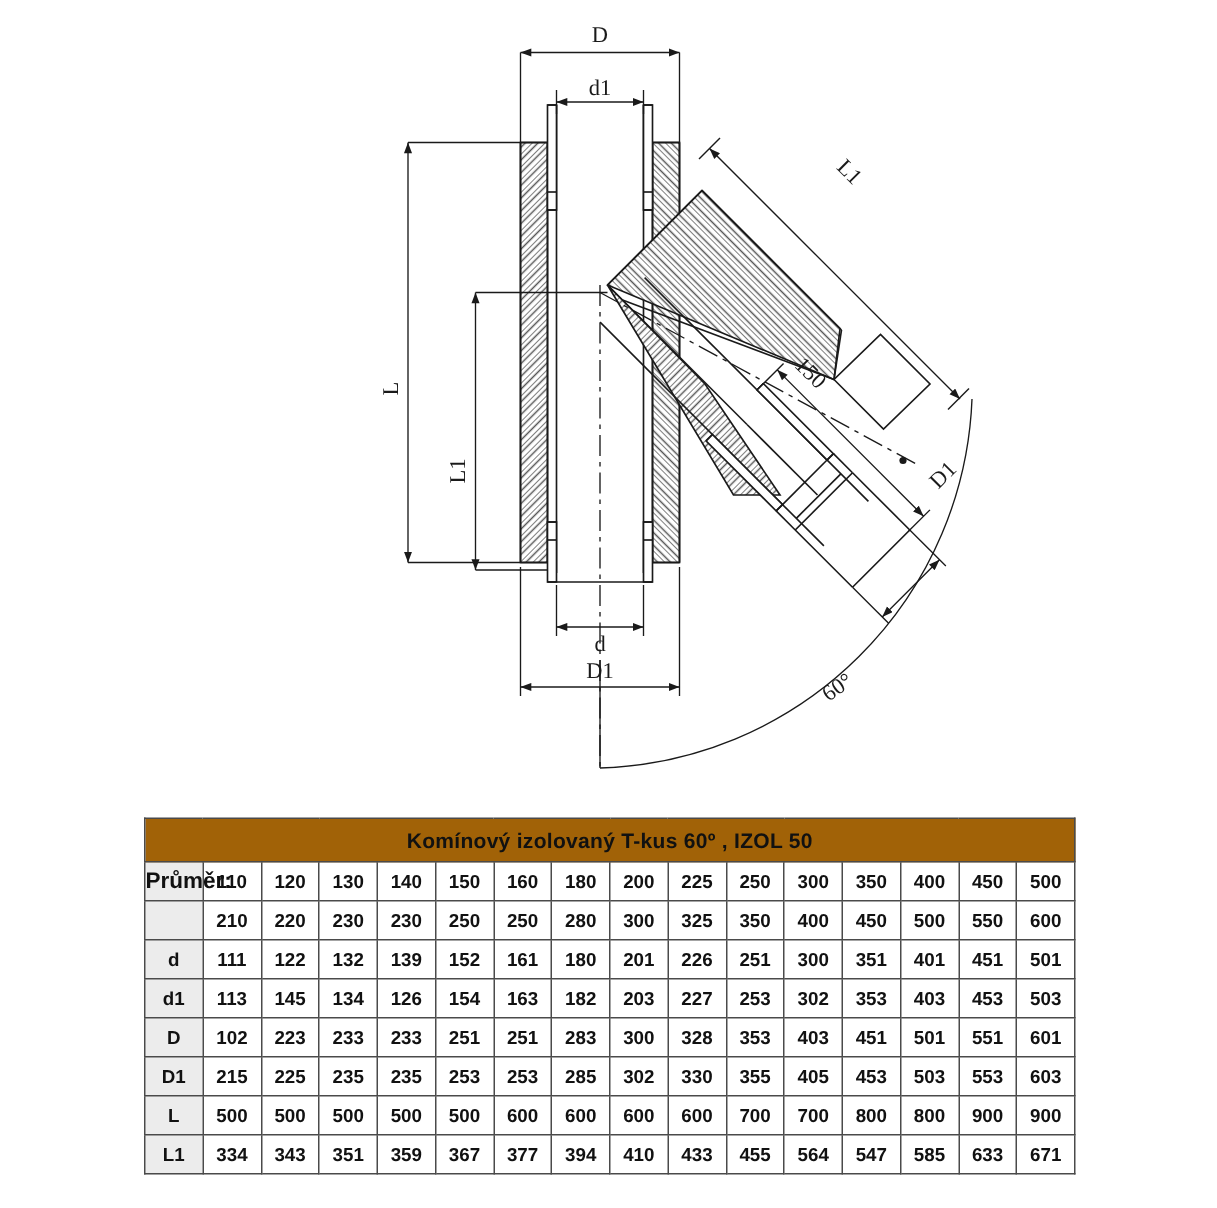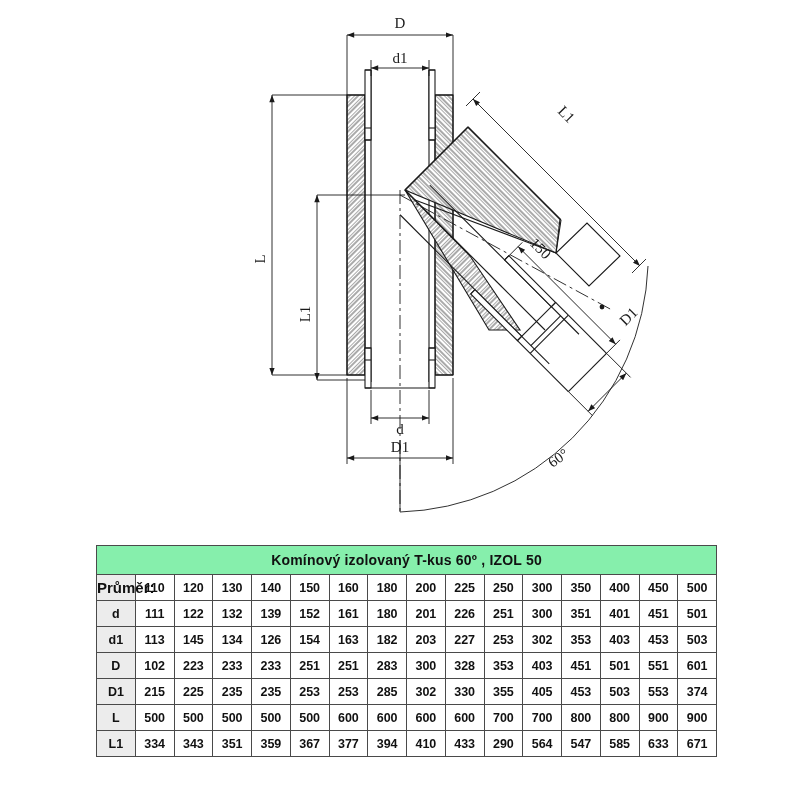--- a/index.html
+++ b/index.html
@@ -44,21 +44,21 @@
   table.spec td, table.spec th {
     border: 1px solid #4a4a4a;
     font-size: 12.5px;
     text-align: center;
     padding: 0;
     height: 25px;
     font-weight: bold;
     color: #111;
   }
   table.spec thead th.title {
-    background: #86efac;
+    background: #a16207;
     font-size: 14px;
     height: 28px;
     letter-spacing: .2px;
   }
   td.rowhead, th.rowhead {
     background: #ececec;
     width: 158px;
   }
   td.rowhead.big {
     font-size: 15px;
@@ -268,20 +268,38 @@
           <td class="val">200</td>
           <td class="val">225</td>
           <td class="val">250</td>
           <td class="val">300</td>
           <td class="val">350</td>
           <td class="val">400</td>
           <td class="val">450</td>
           <td class="val">500</td>
         </tr>
         <tr>
+          <td class="rowhead"></td>
+          <td class="val">210</td>
+          <td class="val">220</td>
+          <td class="val">230</td>
+          <td class="val">230</td>
+          <td class="val">250</td>
+          <td class="val">250</td>
+          <td class="val">280</td>
+          <td class="val">300</td>
+          <td class="val">325</td>
+          <td class="val">350</td>
+          <td class="val">400</td>
+          <td class="val">450</td>
+          <td class="val">500</td>
+          <td class="val">550</td>
+          <td class="val">600</td>
+        </tr>
+        <tr>
           <td class="rowhead">d</td>
           <td class="val">111</td>
           <td class="val">122</td>
           <td class="val">132</td>
           <td class="val">139</td>
           <td class="val">152</td>
           <td class="val">161</td>
           <td class="val">180</td>
           <td class="val">201</td>
           <td class="val">226</td>
@@ -337,21 +355,21 @@
           <td class="val">253</td>
           <td class="val">253</td>
           <td class="val">285</td>
           <td class="val">302</td>
           <td class="val">330</td>
           <td class="val">355</td>
           <td class="val">405</td>
           <td class="val">453</td>
           <td class="val">503</td>
           <td class="val">553</td>
-          <td class="val">374</td>
+          <td class="val">603</td>
         </tr>
         <tr>
           <td class="rowhead">L</td>
           <td class="val">500</td>
           <td class="val">500</td>
           <td class="val">500</td>
           <td class="val">500</td>
           <td class="val">500</td>
           <td class="val">600</td>
           <td class="val">600</td>
@@ -368,21 +386,21 @@
           <td class="rowhead">L1</td>
           <td class="val">334</td>
           <td class="val">343</td>
           <td class="val">351</td>
           <td class="val">359</td>
           <td class="val">367</td>
           <td class="val">377</td>
           <td class="val">394</td>
           <td class="val">410</td>
           <td class="val">433</td>
-          <td class="val">290</td>
+          <td class="val">455</td>
           <td class="val">564</td>
           <td class="val">547</td>
           <td class="val">585</td>
           <td class="val">633</td>
           <td class="val">671</td>
         </tr>
       </tbody>
   </table>
 </div>
 

